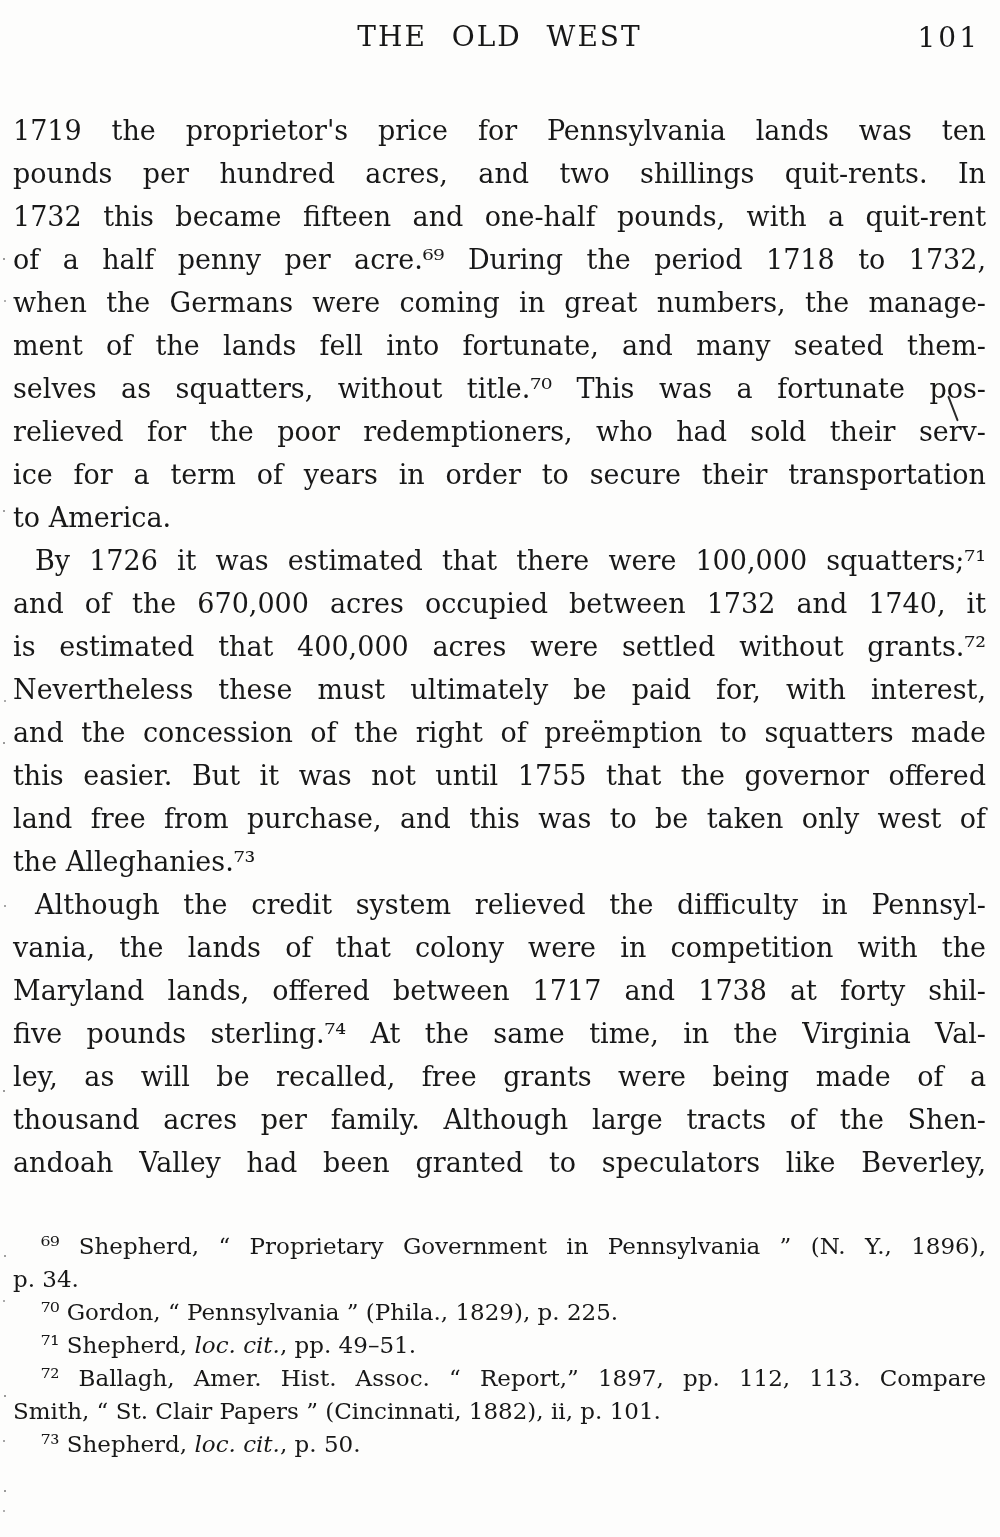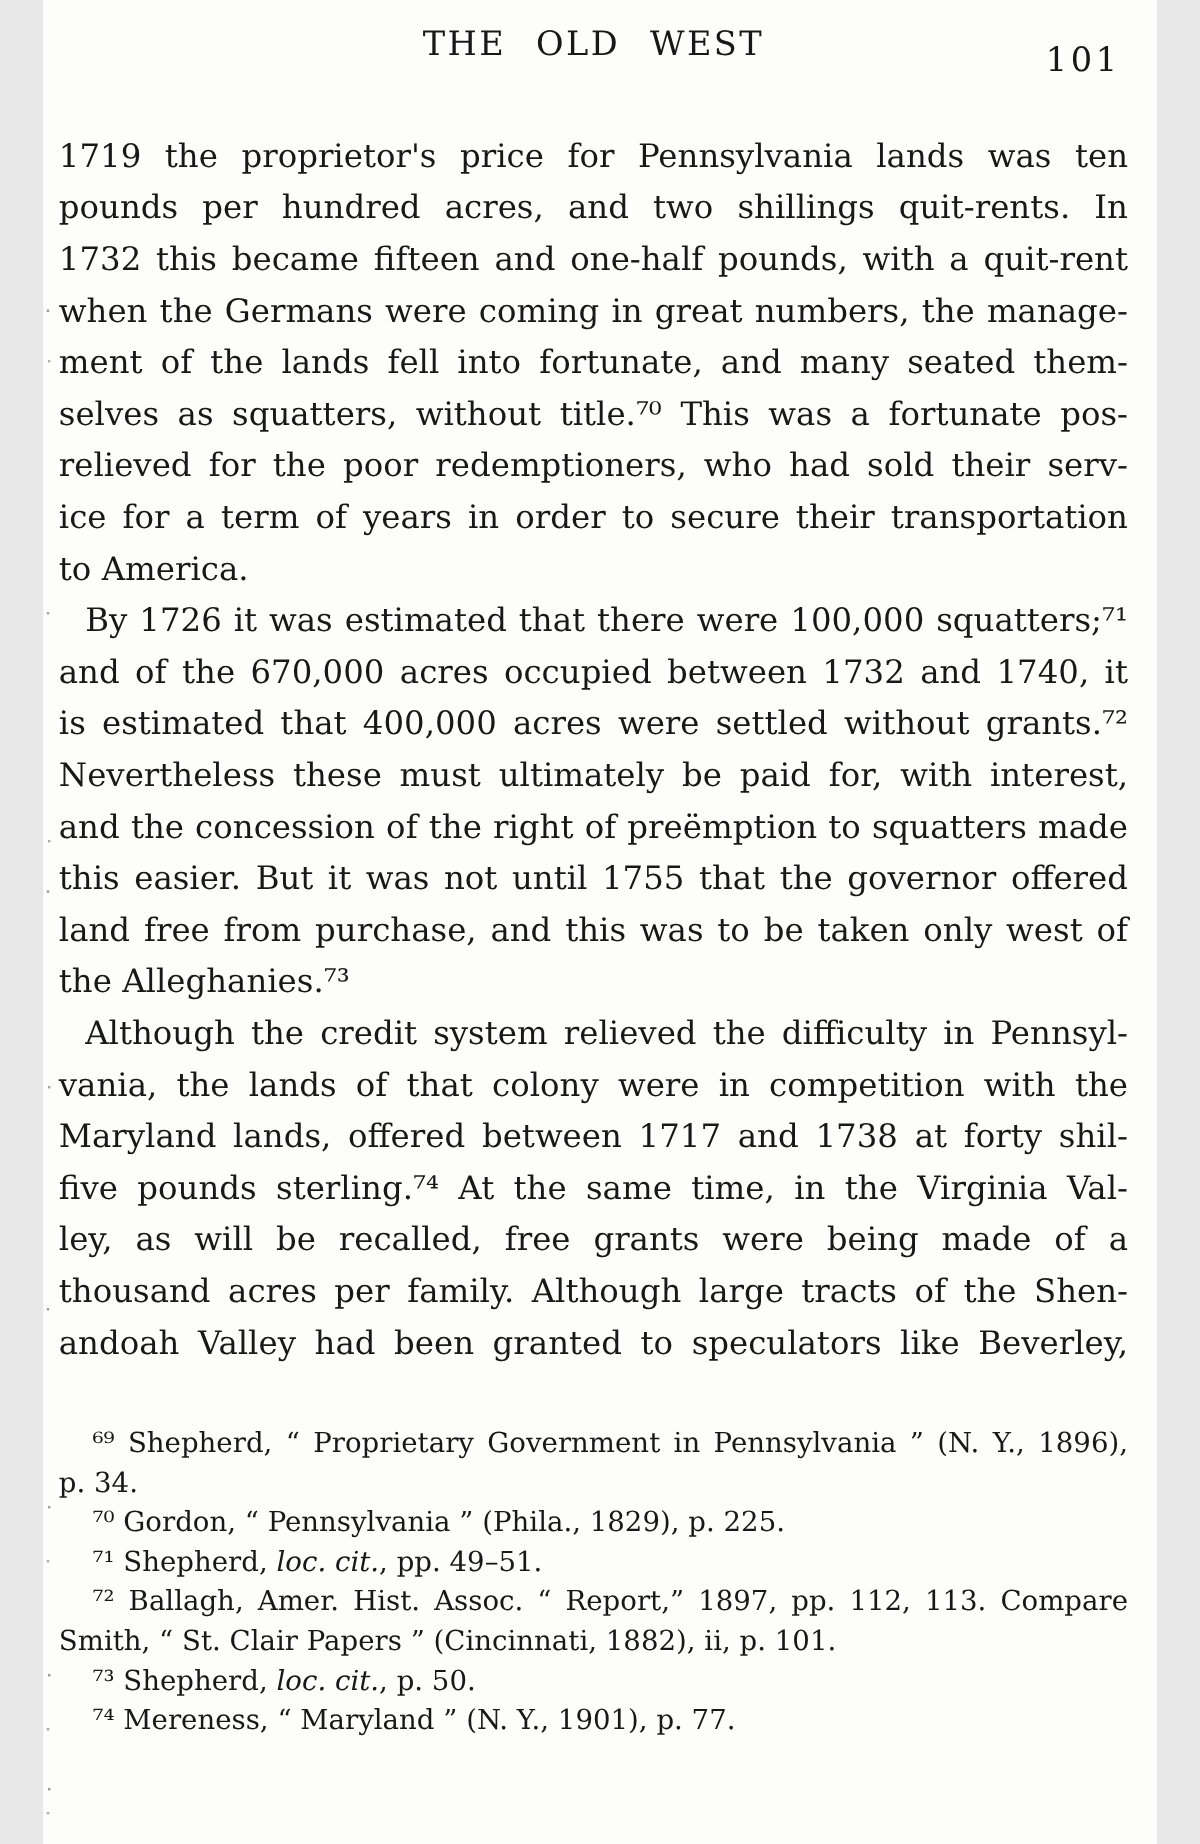--- a/index.html
+++ b/index.html
@@ -1,34 +1,34 @@
 <!DOCTYPE html>
 <html style="--ink: #181818; --paper: #fdfdfc;"><head>
 <meta charset="utf-8">
 <style>
   :root { --ink:#181818; --paper:#fdfdfc; }
   html,body { margin:0; padding:0; background:#e8e8e8; }
   .page {
     position:relative;
-    width:928px; height:1537px;
+    width:1000px; height:1537px;
     margin:0 auto;
     background:var(--paper);
     color:var(--ink);
     font-family:"DejaVu Serif","Liberation Serif",serif;
     box-sizing:border-box;
-    padding:0 24px 0 13px;
+    padding:0 14px 0 13px;
     overflow:hidden;
   }
   
   .pagehead { position:relative; height:34px; margin-top:20px; font-size:28px; }
   .runhead {
     position:absolute; left:50%; transform:translateX(-50%);
     letter-spacing:2px; word-spacing:14px; white-space:nowrap;
   }
-  .pagenum { position:absolute; right:6px; top:13px; letter-spacing:3px; }
+  .pagenum { position:absolute; right:6px; top:1px; letter-spacing:3px; }
 
   
   .bodytext { margin-top:55px; font-size:27px; line-height:43px; }
   .ln { min-height:43px; }
   .j { text-align:justify; text-align-last:justify; }
   .l { text-align:center; text-align-last:left; }
   .ind { text-indent:22px; }
 
   
   .fnotes { margin-top:46px; font-size:23px; line-height:33px; }
@@ -63,20 +63,21 @@
     <span class="runhead">THE OLD WEST</span>
     <span class="pagenum">101</span>
   </div>
 
   <div class="bodytext">
 
     <div class="para">
       <div class="ln j">1719 the proprietor's price for Pennsylvania lands was ten</div>
       <div class="ln j">pounds per hundred acres, and two shillings quit-rents. In</div>
       <div class="ln j">1732 this became fifteen and one-half pounds, with a quit-rent</div>
+      <div class="ln j">of a half penny per acre.⁶⁹ During the period 1718 to 1732,</div>
       <div class="ln j">when the Germans were coming in great numbers, the manage-</div>
       <div class="ln j">ment of the lands fell into fortunate, and many seated them-</div>
       <div class="ln j">selves as squatters, without title.⁷⁰ This was a fortunate pos-</div>
       <div class="ln j">relieved for the poor redemptioners, who had sold their serv-</div>
       <div class="ln j">ice for a term of years in order to secure their transportation</div>
       <div class="ln l">to America.</div>
     </div>
 
     <div class="para">
       <div class="ln j ind">By 1726 it was estimated that there were 100,000 squatters;⁷¹</div>
@@ -102,16 +103,15 @@
   </div>
 
   <div class="fnotes">
     <div class="ln j find">⁶⁹ Shepherd, “ Proprietary Government in Pennsylvania ” (N. Y., 1896),</div>
     <div class="ln l">p. 34.</div>
     <div class="ln l find">⁷⁰ Gordon, “ Pennsylvania ” (Phila., 1829), p. 225.</div>
     <div class="ln l find"><span>⁷¹ Shepherd, </span><i>loc. cit.</i><span>, pp. 49–51.</span></div>
     <div class="ln j find">⁷² Ballagh, Amer. Hist. Assoc. “ Report,” 1897, pp. 112, 113. Compare</div>
     <div class="ln l">Smith, “ St. Clair Papers ” (Cincinnati, 1882), ii, p. 101.</div>
     <div class="ln l find"><span>⁷³ Shepherd, </span><i>loc. cit.</i><span>, p. 50.</span></div>
-    <div class="ln l find">⁷⁴ Mereness, “ Maryland ” (N. Y., 1901), p. 77.</div>
   </div>
 
 </div>
 
 </body></html>

